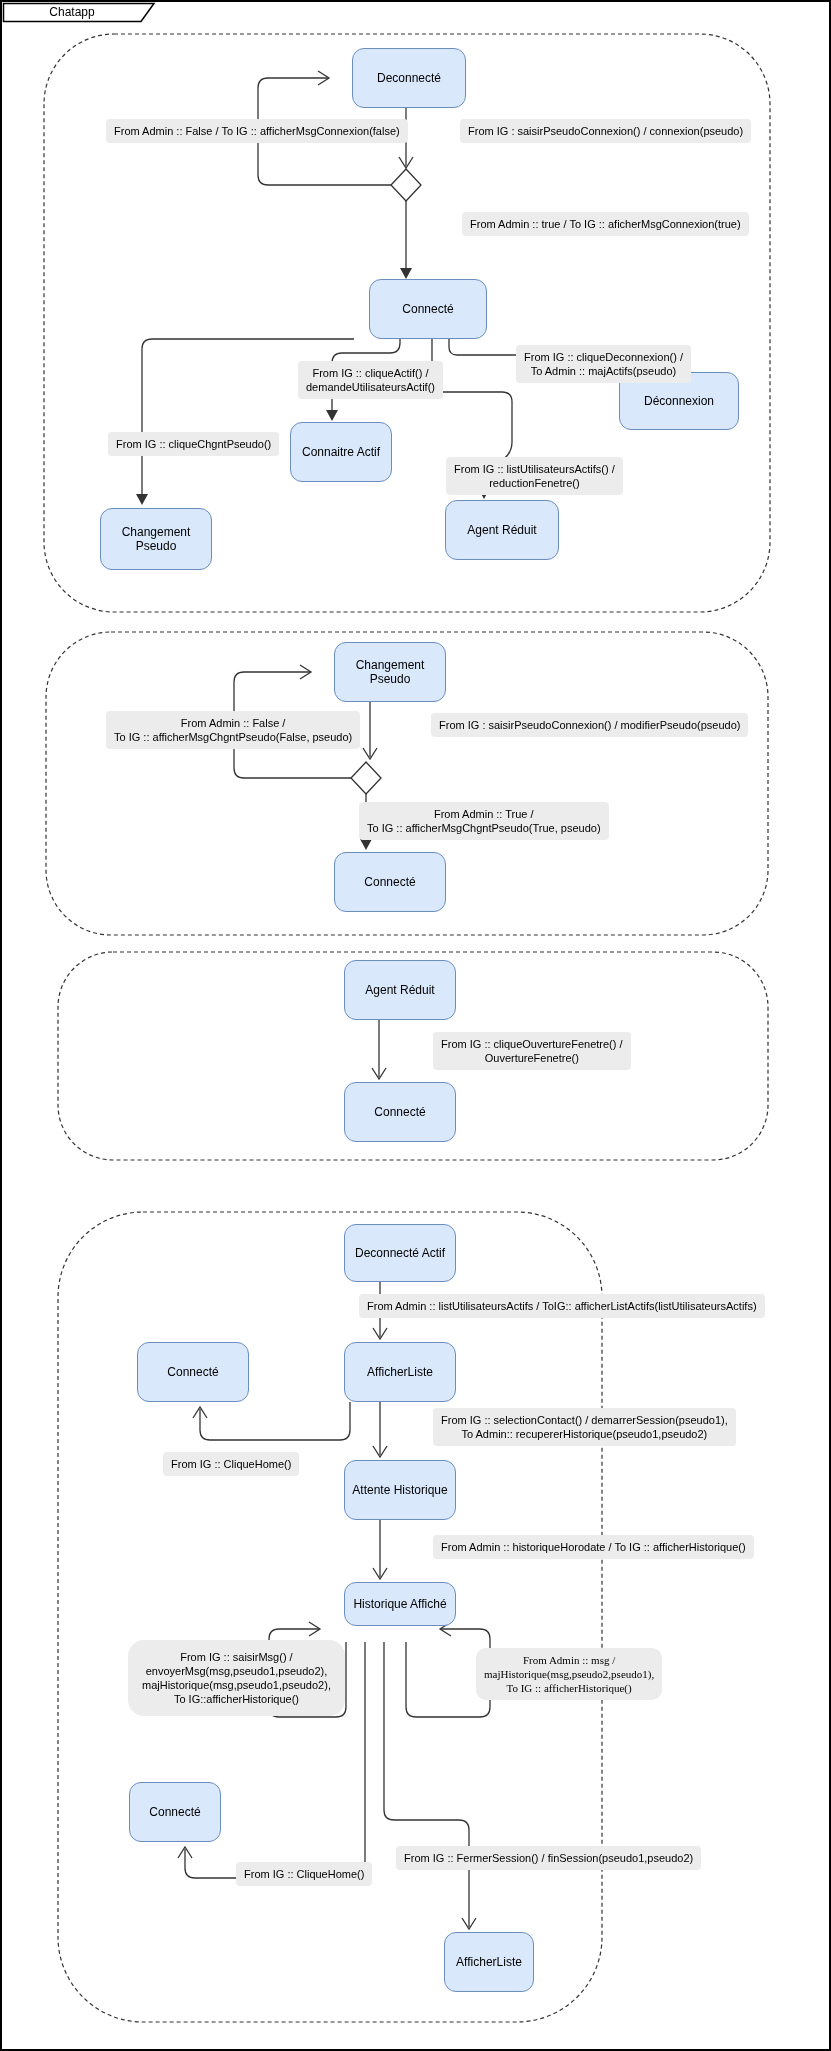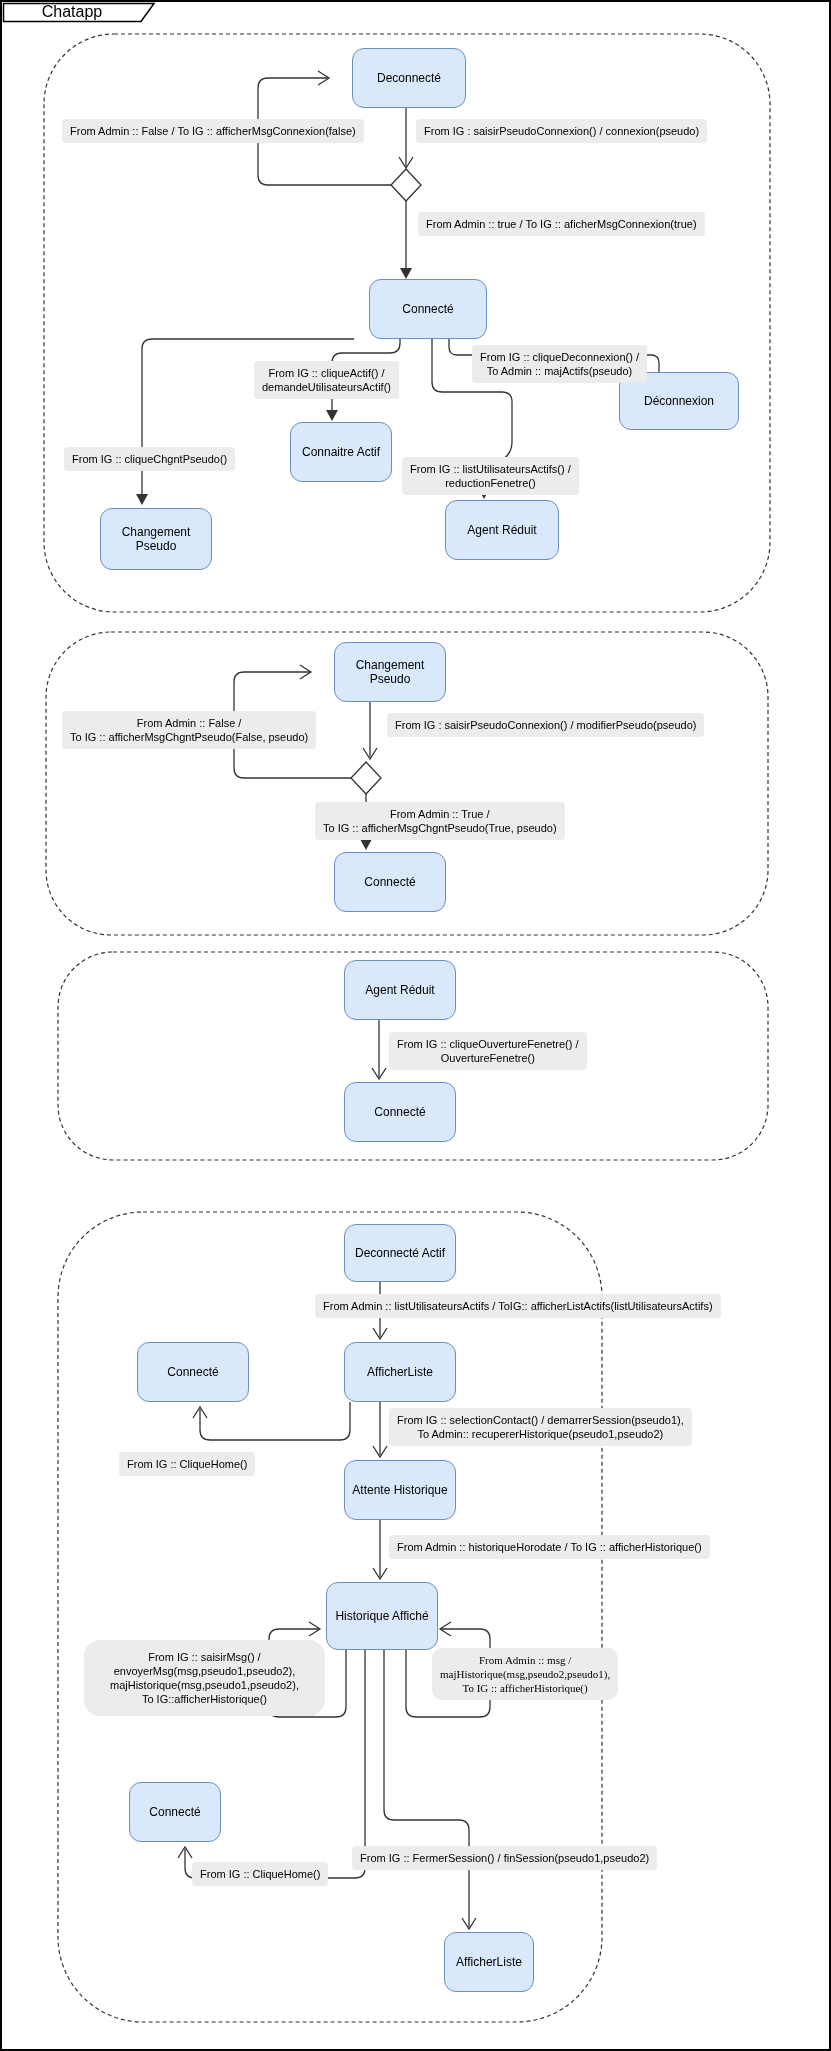--- a/index.html
+++ b/index.html
@@ -4,33 +4,33 @@
 <style>
   html,body{margin:0;padding:0;background:#fff;}
   .canvas{
     position:relative;width:831px;height:2051px;
     background:#ffffff;border:2px solid #000;box-sizing:border-box;
     font-family:"Liberation Sans", sans-serif;color:#000;overflow:hidden;
   }
   svg.edges{position:absolute;left:0;top:0;width:831px;height:2051px;}
   .frame-tab-text{
     position:absolute;left:4px;top:2px;width:132px;height:16px;
-    font-size:16px;text-align:center;line-height:16px;
+    font-size:12px;text-align:center;line-height:16px;
   }
   .state{
     position:absolute;background:#dae8fc;border:1px solid #6c8ebf;border-radius:12px;
     display:flex;align-items:center;justify-content:center;
     font-size:12px;text-align:center;line-height:14px;box-sizing:border-box;margin-left:20px;
   }
   .elabel{
     position:absolute;background:#ececec;border-radius:4px;
     padding:5px 8px;font-size:11px;line-height:14px;
-    white-space:pre-line;text-align:center;width:max-content;max-width:480px;
-  }
-  .elabel.big{border-radius:16px;padding:10px 26px;}
+    white-space:pre-line;text-align:center;width:max-content;max-width:480px;margin-left:44px;
+  }
+  .elabel.big{border-radius:16px;padding:10px 14px;}
   .elabel.round{border-radius:10px;font-family:Liberation Serif, serif;}
   .edge{stroke:#333;stroke-width:1.3;fill:none;}
   .ahead-open{stroke:#333;stroke-width:1.3;fill:none;}
   .ahead-fill{fill:#333;stroke:none;}
   .choice{fill:#fff;stroke:#333;stroke-width:1.3;}
   .sect{fill:none;stroke:#333;stroke-width:1.2;stroke-dasharray:4 3;}
   .tabshape{fill:#fff;stroke:#000;stroke-width:1.5;}
 </style>
 </head>
 <body>
@@ -150,21 +150,21 @@
       <span>Agent Réduit</span>
     </div>
 
   <div class="elabel" style="left:60px;top:117px">From Admin :: False / To IG :: afficherMsgConnexion(false)</div>
   <div class="elabel" style="left:414px;top:117px">From IG : saisirPseudoConnexion() / connexion(pseudo)</div>
   <div class="elabel" style="left:416px;top:210px">From Admin :: true / To IG :: aficherMsgConnexion(true)</div>
   <div class="elabel" style="left:252px;top:359px">From IG :: cliqueActif() /
 demandeUtilisateursActif()</div>
   <div class="elabel" style="left:470px;top:343px">From IG :: cliqueDeconnexion() /
 To Admin :: majActifs(pseudo)</div>
-  <div class="elabel" style="left:62px;top:445px">From IG :: cliqueChgntPseudo()</div>
+  <div class="elabel" style="left:62px;top:430px">From IG :: cliqueChgntPseudo()</div>
   <div class="elabel" style="left:400px;top:455px">From IG :: listUtilisateursActifs() /
 reductionFenetre()</div>
 
   <div class="state" style="left:312px;top:640px;width:112px;height:60px">
       <span>Changement Pseudo</span>
     </div>
   <div class="state" style="left:312px;top:850px;width:112px;height:60px">
       <span>Connecté</span>
     </div>
 
@@ -189,21 +189,21 @@
     </div>
   <div class="state" style="left:322px;top:1340px;width:112px;height:60px">
       <span>AfficherListe</span>
     </div>
   <div class="state" style="left:115px;top:1340px;width:112px;height:60px">
       <span>Connecté</span>
     </div>
   <div class="state" style="left:322px;top:1458px;width:112px;height:60px">
       <span>Attente Historique</span>
     </div>
-  <div class="state" style="left:304px;top:1580px;width:112px;height:68px">
+  <div class="state" style="left:322px;top:1580px;width:112px;height:44px">
       <span>Historique Affiché</span>
     </div>
   <div class="state" style="left:107px;top:1780px;width:92px;height:60px">
       <span>Connecté</span>
     </div>
   <div class="state" style="left:422px;top:1930px;width:90px;height:60px">
       <span>AfficherListe</span>
     </div>
 
   <div class="elabel" style="left:313px;top:1292px">From Admin :: listUtilisateursActifs / ToIG:: afficherListActifs(listUtilisateursActifs)</div>

